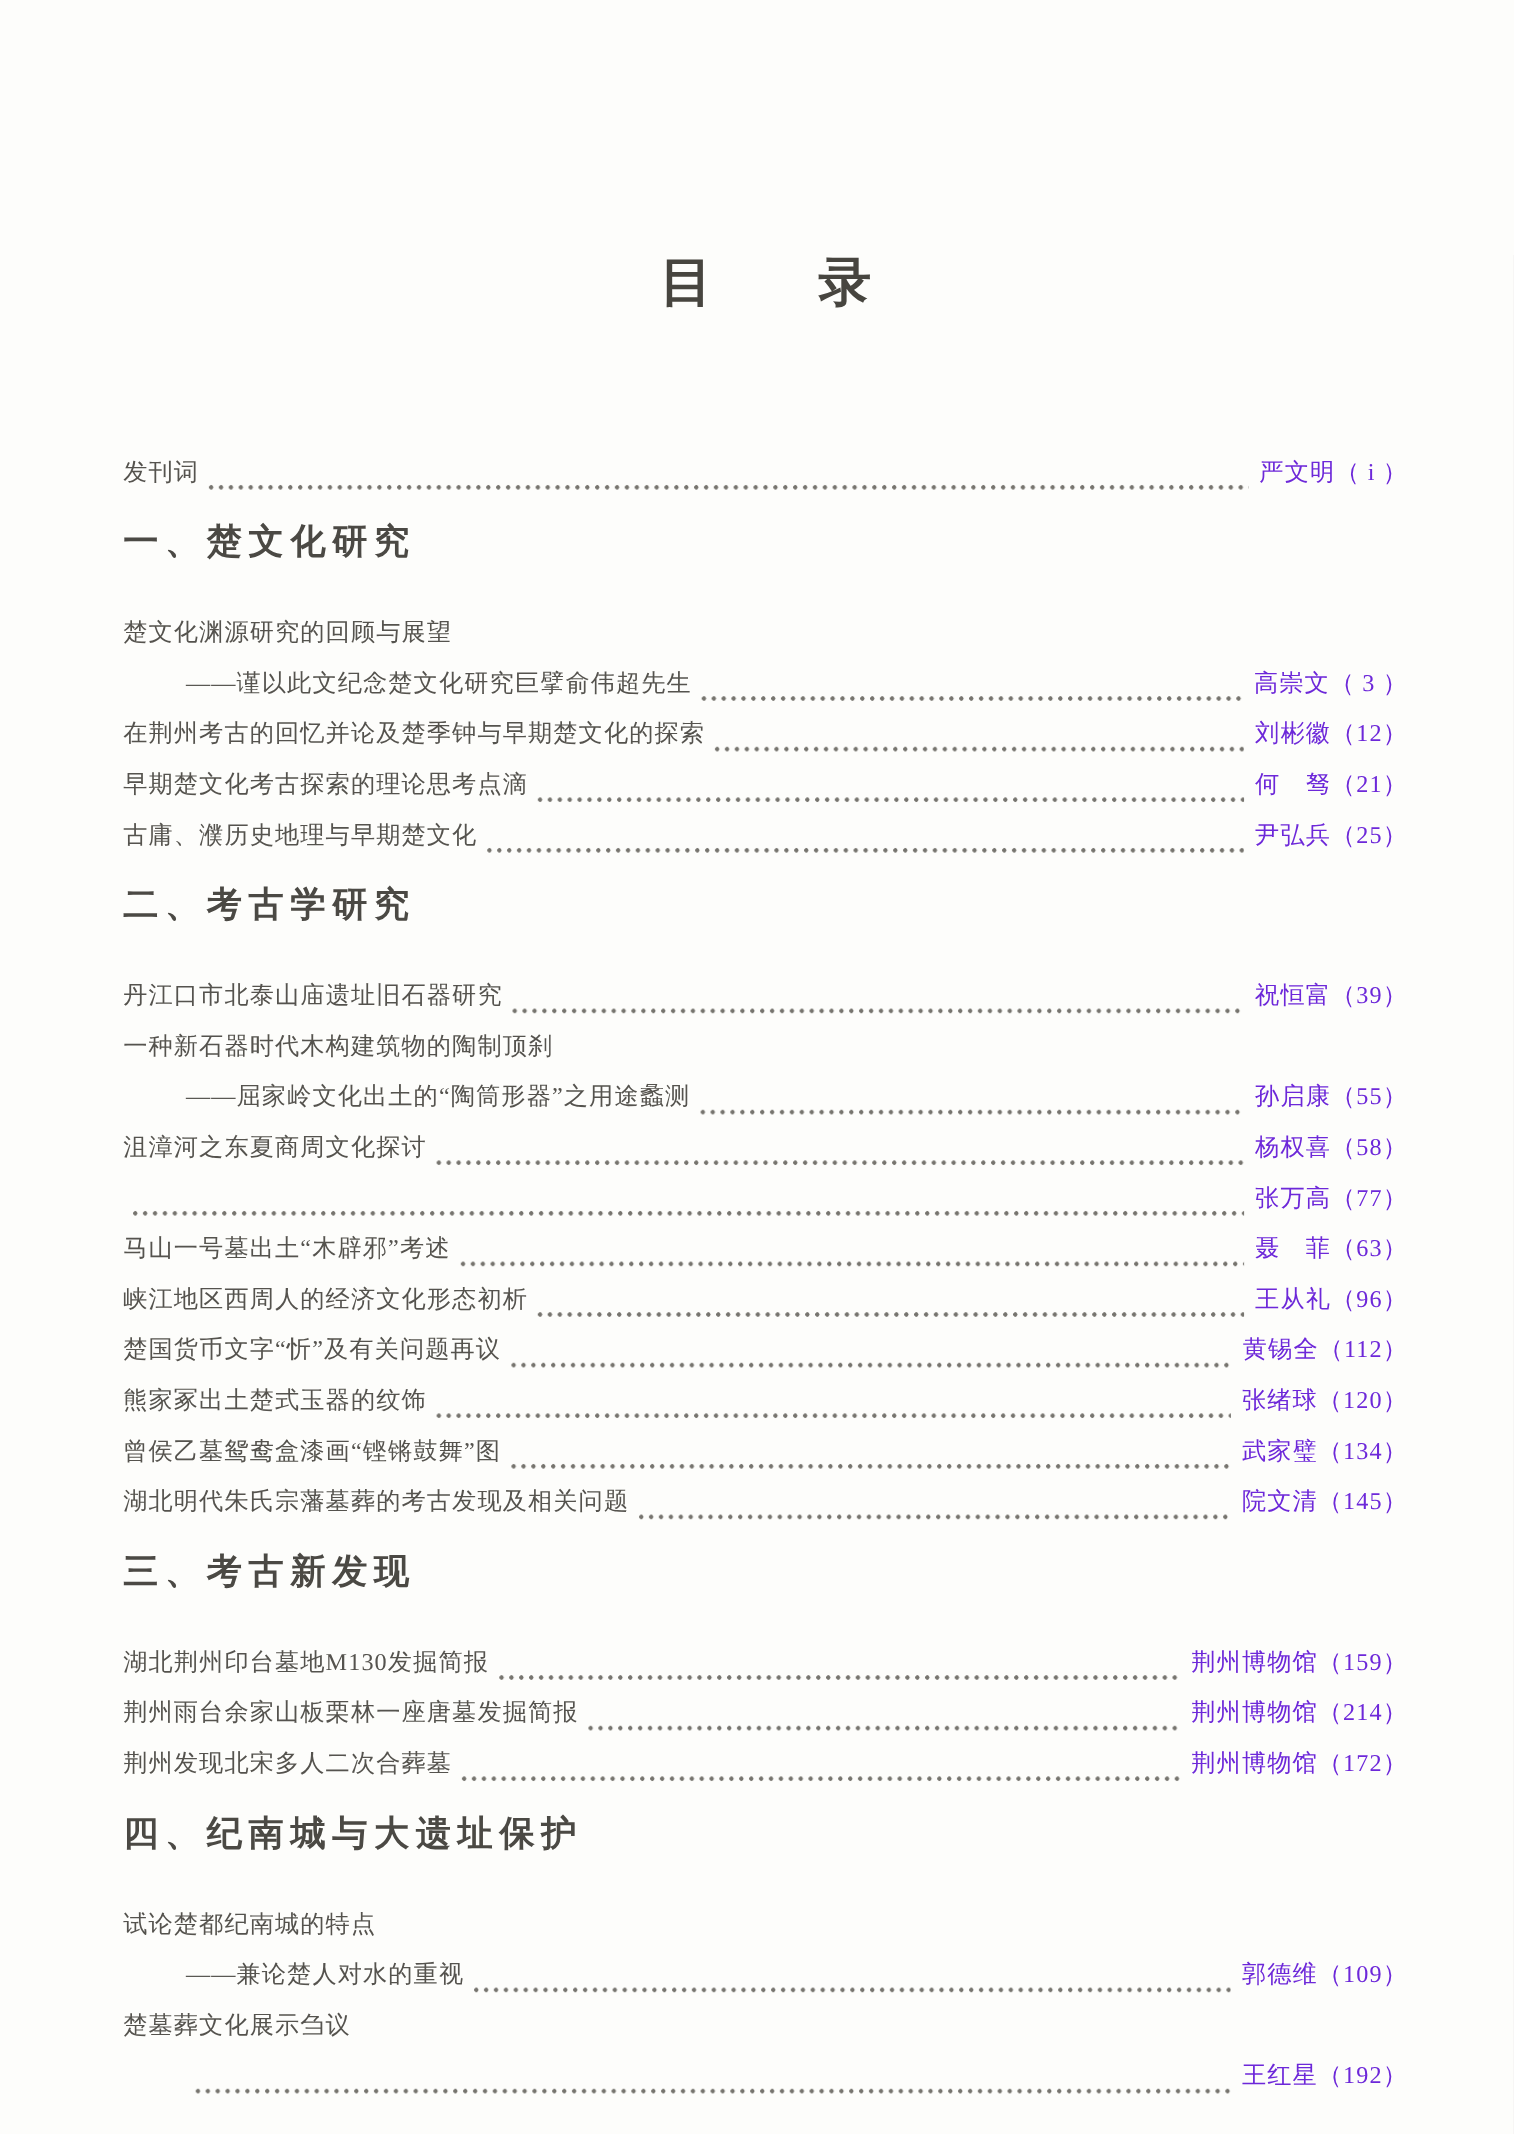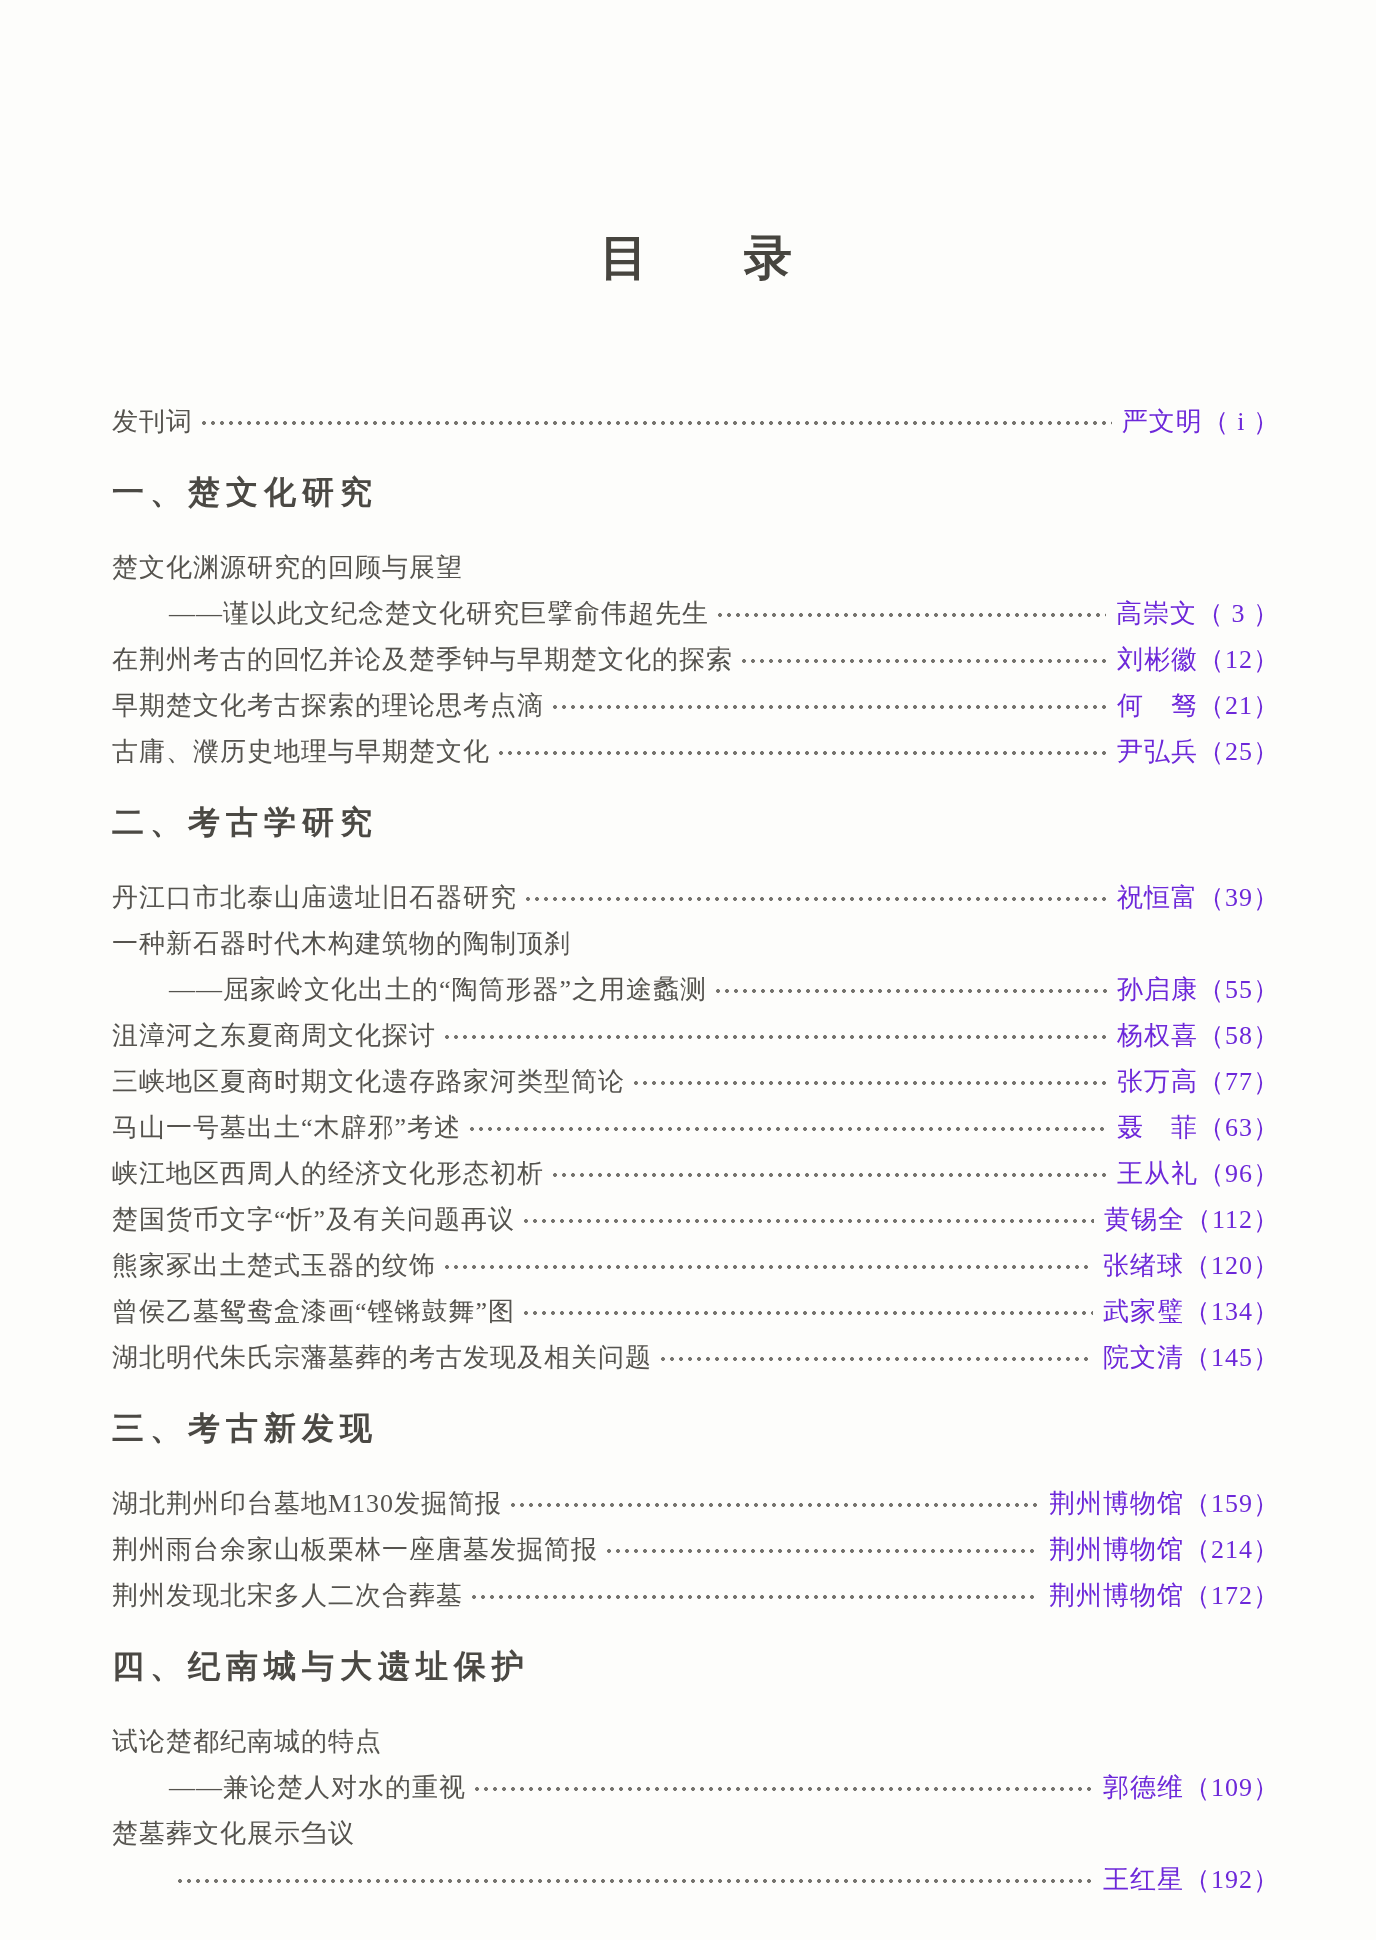--- a/index.html
+++ b/index.html
@@ -24,23 +24,23 @@
     text-align: center;
     font-size: 48px;
     line-height: 60px;
     font-weight: bold;
     color: #47453f;
     font-family: "Liberation Serif", "DejaVu Serif", serif;
   }
   .toc-list { width: 100%; }
   .toc-row {
     display: flex;
-    align-items: center;
+    align-items: flex-end;
     height: 46px;
-    font-size: 26px;
+    font-size: 22px;
     white-space: nowrap;
   }
   .toc-row .t {
     flex: 0 0 auto;
     color: #55534e;
     letter-spacing: 1px;
   }
   .toc-row.indent { padding-left: 57px; }
   .leader {
     flex: 1 1 auto;
@@ -117,21 +117,20 @@
         <span class="t">——屈家岭文化出土的“陶筒形器”之用途蠡测</span>
         <span class="leader"></span>
         <span class="ref">孙启康（55）</span>
       </div>
       <div class="toc-row">
         <span class="t">沮漳河之东夏商周文化探讨</span>
         <span class="leader"></span>
         <span class="ref">杨权喜（58）</span>
       </div>
       <div class="toc-row">
-        <span class="t">三峡地区夏商时期文化遗存路家河类型简论</span>
         <span class="leader"></span>
         <span class="ref">张万高（77）</span>
       </div>
       <div class="toc-row">
         <span class="t">马山一号墓出土“木辟邪”考述</span>
         <span class="leader"></span>
         <span class="ref">聂　菲（63）</span>
       </div>
       <div class="toc-row">
         <span class="t">峡江地区西周人的经济文化形态初析</span>

